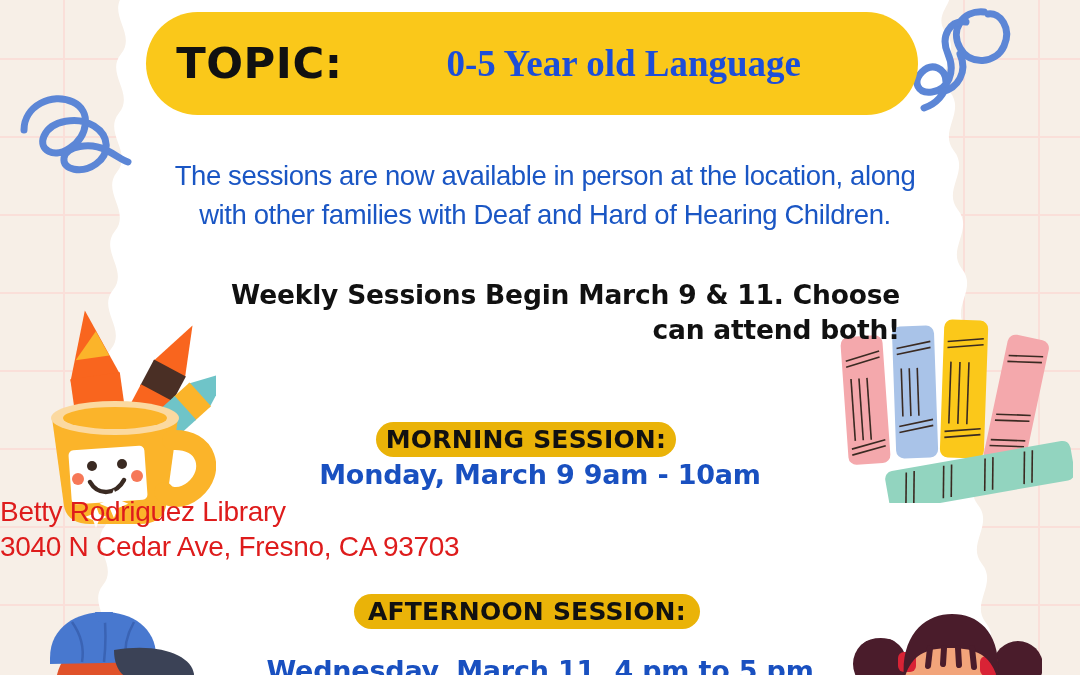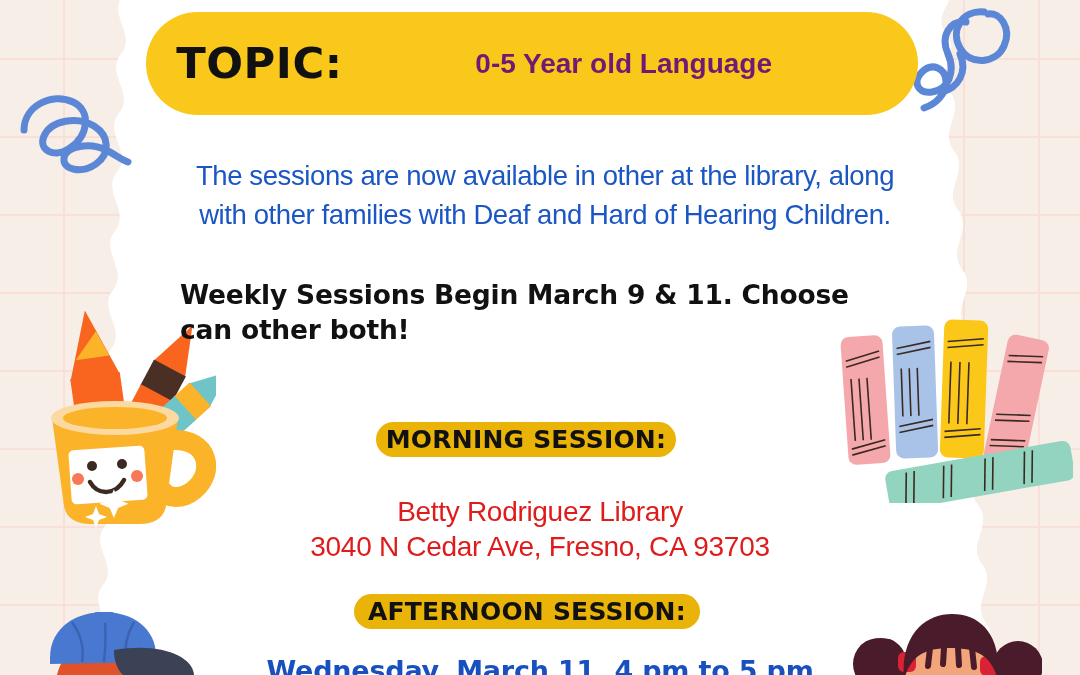--- a/index.html
+++ b/index.html
@@ -79,26 +79,26 @@
     letter-spacing: 0.5px;
     font-family: "DejaVu Sans", sans-serif;
     white-space: nowrap;
     transform: scaleX(1.03);
     transform-origin: left center;
     flex: 0 0 auto;
     padding-left: 10px;
   }
   .topic-title {
     flex: 1 1 auto;
-    color: #701a75;
-    font-size: 28px;
+    color: #1d4ed8;
+    font-size: 37px;
     font-weight: 800;
     line-height: 1.07;
     text-align: center;
-    font-family: Liberation Sans, sans-serif;
+    font-family: Liberation Serif, serif;
     padding-right: 8px;
   }
 
   
   .intro {
     position: absolute;
     left: 150px;
     top: 156px;
     width: 790px;
     text-align: center;
@@ -108,21 +108,21 @@
     font-family: "Liberation Sans", sans-serif;
     letter-spacing: -0.4px;
   }
 
   
   .weekly {
     position: absolute;
     left: 180px;
     top: 278px;
     width: 720px;
-    text-align: left;
+    text-align: right;
     color: #111111;
     font-size: 26.5px;
     font-weight: bold;
     line-height: 1.32;
     font-family: "DejaVu Sans", sans-serif;
     letter-spacing: -0.2px;
   }
 
   
   .session-pill {
@@ -154,21 +154,20 @@
     font-family: "DejaVu Sans", sans-serif;
     letter-spacing: -0.2px;
   }
   .when-morning   { top: 459px; }
   .when-afternoon { top: 655px; }
 
   .session-place {
     position: absolute;
     width: 1080px;
     left: 0;
-    text-align: center;
     color: #DE1C1C;
     font-size: 28px;
     line-height: 1.25;
     font-family: "Liberation Sans", sans-serif;
     letter-spacing: -0.3px;
   }
   .place-morning { top: 494px; }
 </style>
 </head>
 <body>
@@ -363,30 +362,31 @@
   <div class="content">
 
     <div class="topic-pill">
       <div class="topic-label">TOPIC:</div>
       <div class="topic-title">
         <div>0-5 Year old Language</div>
       </div>
     </div>
 
     <div class="intro">
-      <div>The sessions are now available in other at the library, along</div>
+      <div>The sessions are now available in person at the location, along</div>
       <div>with other families with Deaf and Hard of Hearing Children.</div>
     </div>
 
     <div class="weekly">
       <div>Weekly Sessions Begin March 9 &amp; 11. Choose</div>
-      <div>can other both!</div>
+      <div>can attend both!</div>
     </div>
 
     <div class="session-pill pill-morning">MORNING SESSION:</div>
+    <div class="session-when when-morning">Monday, March 9 9am - 10am</div>
     <div class="session-place place-morning">
       <div>Betty Rodriguez Library</div>
       <div>3040 N Cedar Ave, Fresno, CA 93703</div>
     </div>
 
     <div class="session-pill pill-afternoon">AFTERNOON SESSION:</div>
     <div class="session-when when-afternoon">Wednesday, March 11, 4 pm to 5 pm</div>
 
   </div>
 </div>

